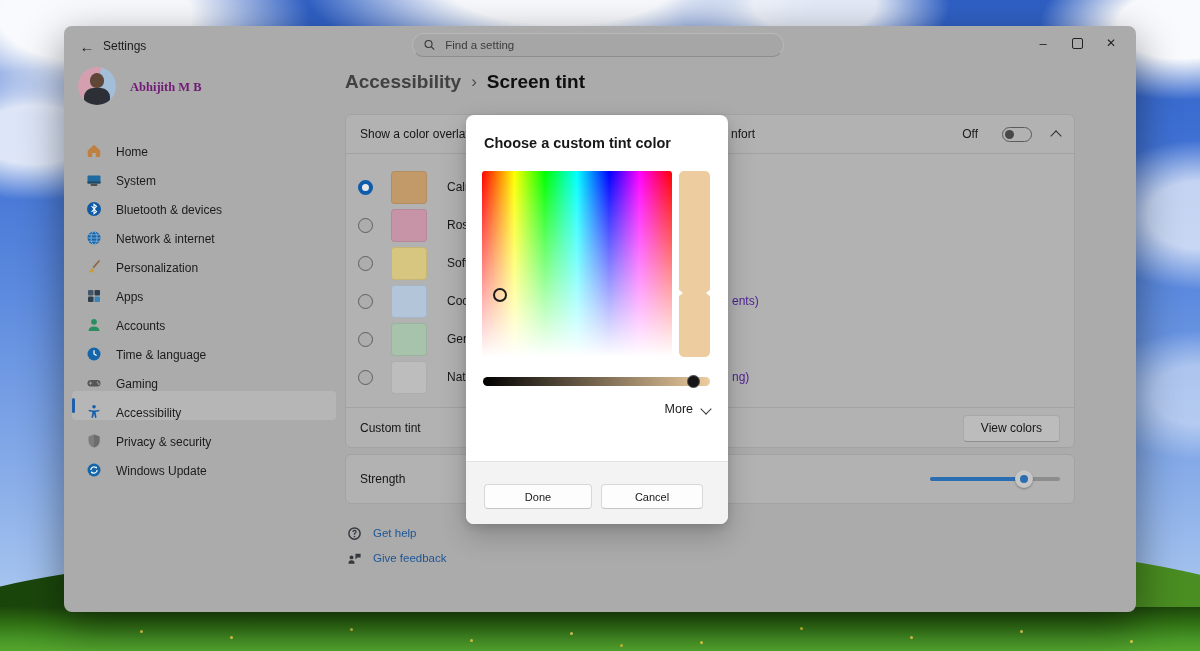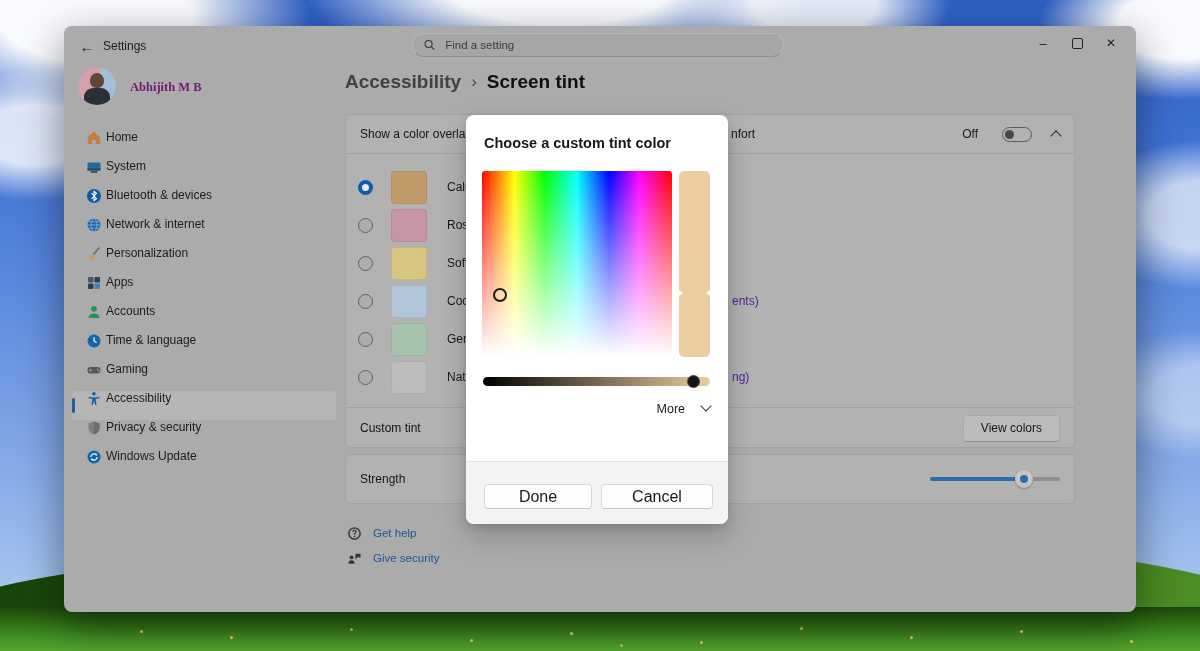--- a/index.html
+++ b/index.html
@@ -31,21 +31,21 @@
   .wc.min{left:962px}.wc.max{left:996px}.wc.close{left:1030px;font-size:12px}
   .max-glyph{width:9px;height:9px;border:1.3px solid #222;border-radius:2px;display:inline-block;}
 
   
   .avatar{position:absolute;left:14px;top:41px;width:38px;height:38px;border-radius:50%;overflow:hidden;
     background:linear-gradient(110deg,#d49fae 0 46%,#a3bed9 46% 100%);}
   .avatar::before{content:'';position:absolute;left:12px;top:6px;width:14px;height:15px;background:#5f4636;border-radius:50% 50% 45% 45%;}
   .avatar::after{content:'';position:absolute;left:6px;top:21px;width:26px;height:18px;background:#2c3036;border-radius:9px 9px 0 0;}
   .user-name{position:absolute;left:66px;top:54px;font-size:12.5px;font-weight:700;color:#701a75;font-family:Liberation Serif, serif;}
   .nav{position:absolute;left:8px;top:104px;width:264px;}
-  .nav-item{position:relative;height:29px;display:flex;align-items:flex-start;gap:4px;padding:0 0 0 14px;border-radius:4px;cursor:default;}
+  .nav-item{position:relative;height:29px;display:flex;align-items:flex-end;gap:14px;padding:0 0 0 14px;border-radius:4px;cursor:default;}
   .nav-item .ic{width:16px;height:16px;flex:0 0 16px;display:flex;}
   .nav-item .lbl{font-size:12px;color:#1b1b1b;}
   .nav-item.active{background:#b6b6b6;}
   .nav-item.active::before{content:'';position:absolute;left:0;top:7px;width:3px;height:15px;border-radius:2px;background:#1f5fa8;}
 
   
   .breadcrumb{position:absolute;left:281px;top:42px;height:28px;display:flex;align-items:center;gap:10px;font-size:19px;}
   .bc-parent{color:#414141;font-weight:600;}
   .bc-sep{color:#4c4c4c;font-size:17px;}
   .bc-current{color:#0f0f0f;font-weight:700;}
@@ -91,26 +91,26 @@
   .dlg-title{position:absolute;left:18px;top:20px;font-size:14.5px;font-weight:700;color:#181818;}
   .spectrum{position:absolute;left:16px;top:56px;width:190px;height:186px;border-radius:3px;
     background:linear-gradient(to bottom,rgba(255,255,255,0) 0%,#ffffff 100%),
       linear-gradient(to right,#ff0000 0%,#ffff00 17%,#00ff00 33%,#00ffff 50%,#0000ff 67%,#ff00ff 83%,#ff0000 100%);}
   .cursor{position:absolute;width:14px;height:14px;box-sizing:border-box;border:2.2px solid #1c1c1c;border-radius:50%;background:transparent;}
   .vbar{position:absolute;left:213px;top:56px;width:31px;height:186px;border-radius:5px;}
   .vbar::before{content:'';position:absolute;left:-1px;top:118px;border-top:4px solid transparent;border-bottom:4px solid transparent;border-left:5px solid #fff;}
   .vbar::after{content:'';position:absolute;right:-1px;top:118px;border-top:4px solid transparent;border-bottom:4px solid transparent;border-right:5px solid #fff;}
   .vslider{position:absolute;left:17px;top:262px;width:227px;height:9px;border-radius:5px;}
   .vthumb{position:absolute;top:-2px;width:13px;height:13px;border-radius:50%;background:#161616;box-shadow:0 0 0 1px rgba(255,255,255,.25) inset;}
-  .more-row{position:absolute;right:18px;top:287px;display:flex;align-items:flex-start;gap:17px;font-size:12.5px;color:#1a1a1a;}
+  .more-row{position:absolute;right:18px;top:287px;display:flex;align-items:flex-end;gap:9px;font-size:12.5px;color:#1a1a1a;}
   .dlg-footer{position:absolute;left:0;right:0;bottom:0;height:62px;background:#f3f3f3;border-top:1px solid #e2e2e2;border-radius:0 0 8px 8px;}
   .dlg-btn{position:absolute;top:22px;height:25px;box-sizing:border-box;background:#fdfdfd;border:1px solid #d7d7d7;border-bottom-color:#c6c6c6;
-    border-radius:4px;font-size:16px;color:#181818;display:flex;align-items:center;justify-content:center;font-family:inherit;}
+    border-radius:4px;font-size:11px;color:#181818;display:flex;align-items:center;justify-content:center;font-family:inherit;}
   .dlg-done{left:18px;width:108px;}
-  .dlg-cancel{left:135px;width:112px;}
+  .dlg-cancel{left:135px;width:102px;}
 </style>
 </head>
 <body>
 
 <div class="desktop">
   <div class="cloud" style="left:-120px;top:-90px;width:430px;height:210px;"></div>
   <div class="cloud" style="left:300px;top:-120px;width:520px;height:200px;"></div>
   <div class="cloud" style="left:680px;top:-60px;width:270px;height:130px;opacity:.9;"></div>
   <div class="cloud" style="left:1040px;top:-50px;width:280px;height:150px;"></div>
   <div class="cloud" style="left:-90px;top:70px;width:250px;height:130px;opacity:.85;"></div>
@@ -332,21 +332,21 @@
           <circle cx="8" cy="11.2" r=".9" fill="#35393f"></circle>
         </svg>
         <span class="llbl">Get help</span>
       </div>
       <div class="link-row">
         <svg width="15" height="15" viewBox="0 0 16 16">
           <circle cx="4.8" cy="6.8" r="2.1" fill="#35393f"></circle>
           <path d="M1.5 13.5 Q1.5 9.8 4.8 9.8 Q8.1 9.8 8.1 13.5 Z" fill="#35393f"></path>
           <path d="M9 3 h5.5 v4 h-3.5 l-2 2 Z" fill="#35393f"></path>
         </svg>
-        <span class="llbl">Give security</span>
+        <span class="llbl">Give feedback</span>
       </div>
     </div>
 
     <div class="dialog">
       <div class="dlg-title">Choose a custom tint color</div>
       <div class="spectrum">
         <div class="cursor" style="left: calc(9.5% - 7px); top: calc(66.5% - 7px);"></div>
       </div>
       <div class="vbar" style="background: rgb(237, 204, 159);"></div>
       <div class="vslider" style="background: linear-gradient(to right, rgb(0, 0, 0), rgb(237, 204, 159));">

